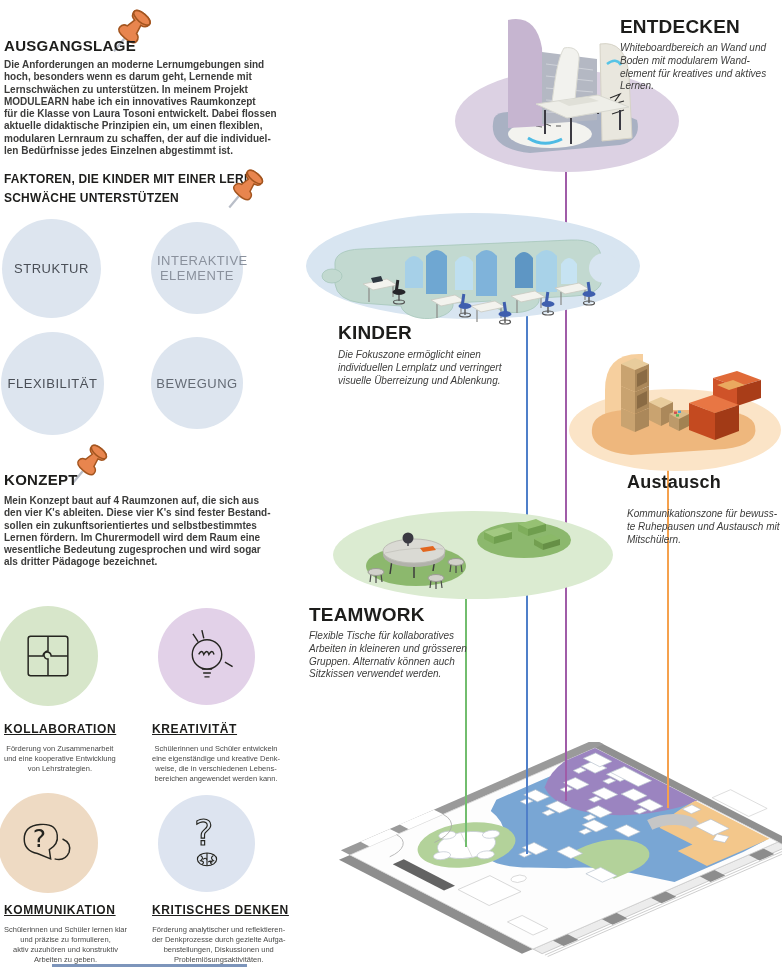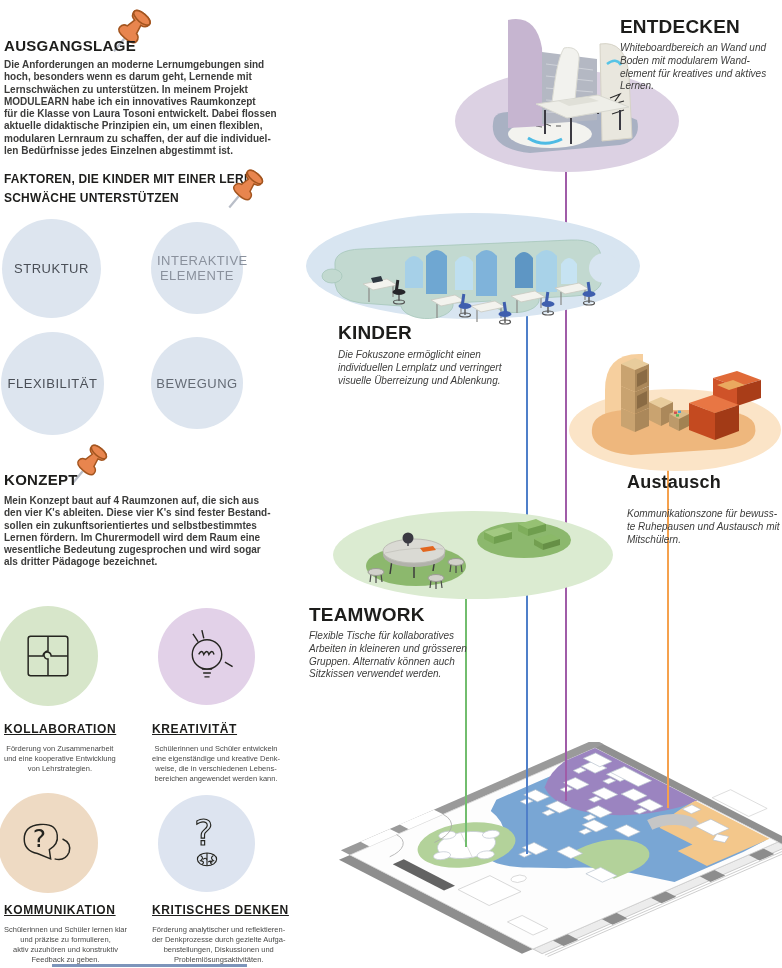--- a/index.html
+++ b/index.html
@@ -226,21 +226,21 @@
       <div>weise, die in verschiedenen Lebens-</div>
       <div>bereichen angewendet werden kann.</div>
     </div>
 
   <div class="txt klabel" style="left:4px;top:903px">KOMMUNIKATION</div>
   <div class="txt klabel" style="left:152px;top:903px">KRITISCHES DENKEN</div>
   <div class="txt kdesc" style="left:4px;top:925px">
       <div>Schülerinnen und Schüler lernen klar</div>
       <div>und präzise zu formulieren,</div>
       <div>aktiv zuzuhören und konstruktiv</div>
-      <div>Feedback zu geben.</div>
+      <div>Arbeiten zu geben.</div>
     </div>
   <div class="txt kdesc" style="left:152px;top:925px">
       <div>Förderung analytischer und reflektieren-</div>
       <div>der Denkprozesse durch gezielte Aufga-</div>
       <div>benstellungen, Diskussionen und</div>
       <div>Problemlösungsaktivitäten.</div>
     </div>
 
   <div class="bottom-strip"></div>
 

